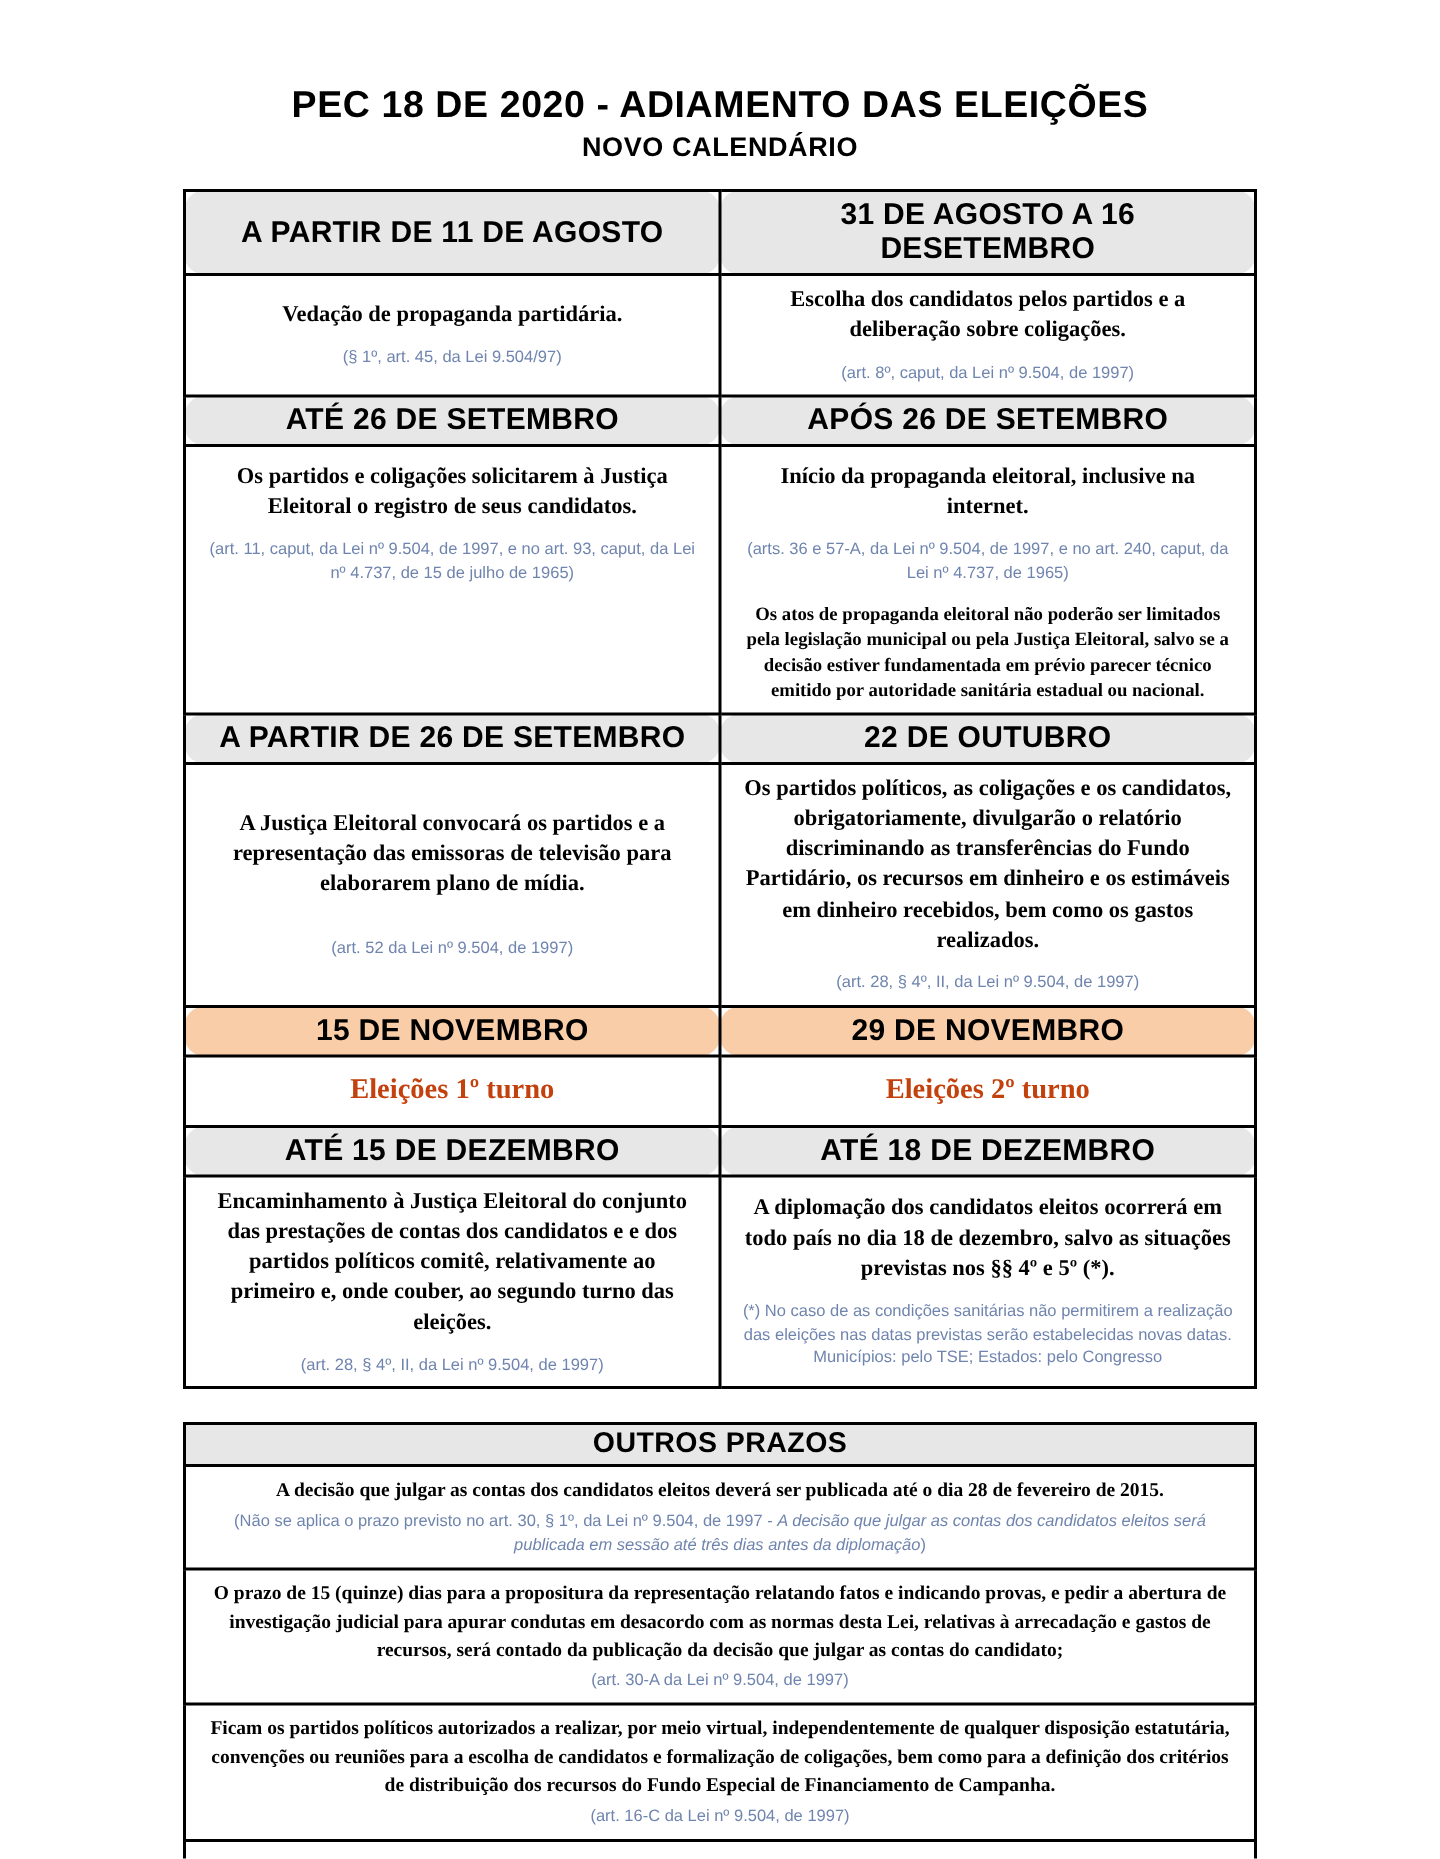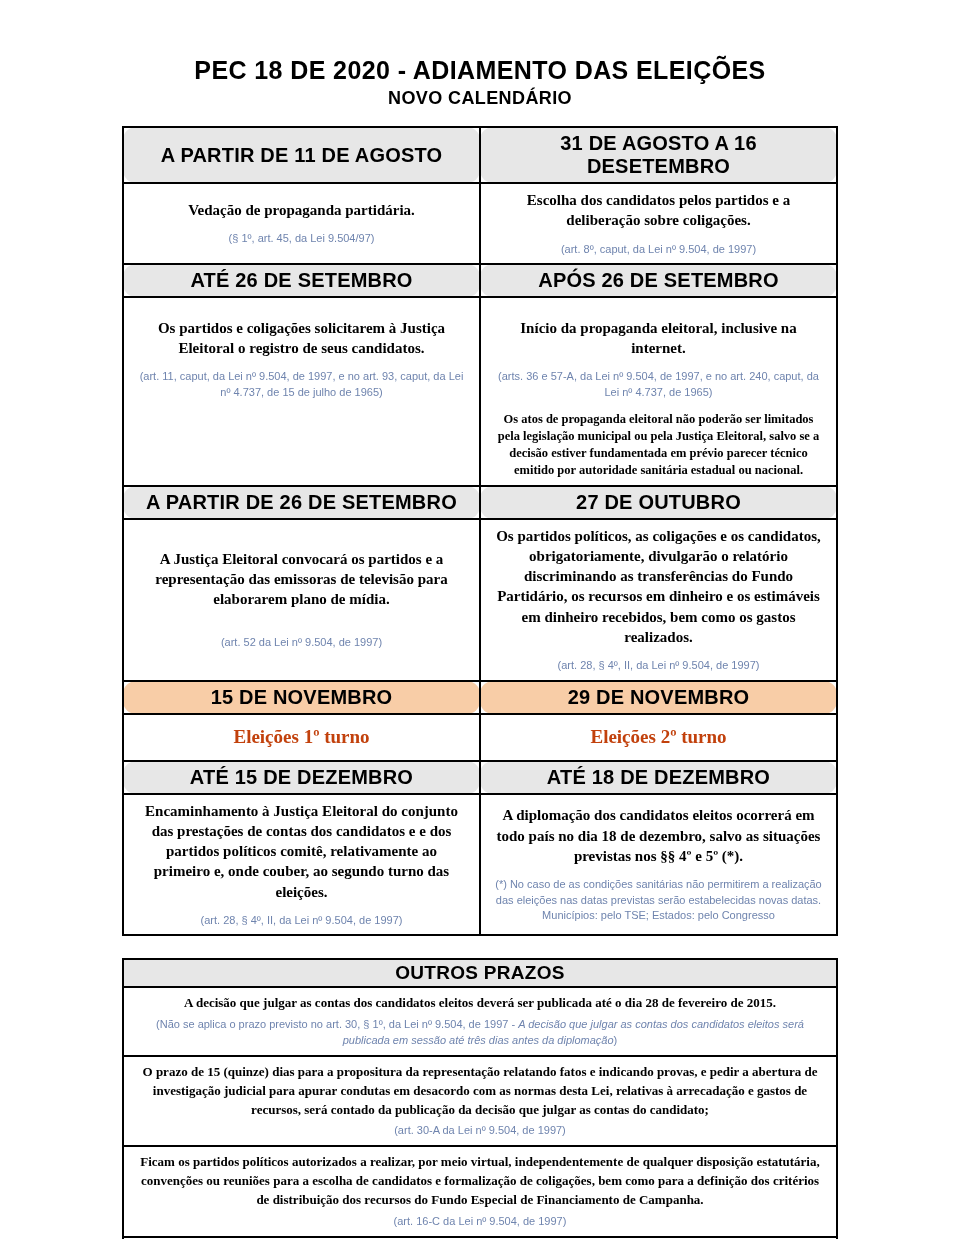--- a/index.html
+++ b/index.html
@@ -39,21 +39,21 @@
     background: #e7e7e7;
     font-family: "Liberation Sans", sans-serif;
     font-weight: bold;
     font-size: 20px;
     letter-spacing: 0.2px;
     padding: 4px 8px;
     border-radius: 13px;
   }
   tr.hdr.peach td { background: #f8cda7; }
 
-  td.top { vertical-align: top; padding-top: 20px; }
+  td.top { vertical-align: top; padding-top: 10px; }
 
   .body {
     font-weight: bold;
     font-size: 15px;
     line-height: 1.35;
   }
   .cite {
     font-family: "Liberation Sans", sans-serif;
     font-size: 11px;
     line-height: 1.4;
@@ -137,21 +137,21 @@
       </td>
       <td class="top">
         <div class="body">Início da propaganda eleitoral, inclusive na internet.</div>
         <div class="cite">(arts. 36 e 57-A, da Lei nº 9.504, de 1997, e no art. 240, caput, da Lei nº 4.737, de 1965)</div>
         <div class="note">Os atos de propaganda eleitoral não poderão ser limitados pela legislação municipal ou pela Justiça Eleitoral, salvo se a decisão estiver fundamentada em prévio parecer técnico emitido por autoridade sanitária estadual ou nacional.</div>
       </td>
     </tr>
 
     <tr class="hdr" style="height:32px">
       <td>A PARTIR DE 26 DE SETEMBRO</td>
-      <td>27 DE OUTUBRO</td>
+      <td>22 DE OUTUBRO</td>
     </tr>
     <tr style="height:128px">
       <td class="gap26">
         <div class="body">A Justiça Eleitoral convocará os partidos e a representação das emissoras de televisão para elaborarem plano de mídia.</div>
         <div class="cite">(art. 52 da Lei nº 9.504, de 1997)</div>
       </td>
       <td>
         <div class="body">Os partidos políticos, as coligações e os candidatos, obrigatoriamente, divulgarão o relatório discriminando as transferências do Fundo Partidário, os recursos em dinheiro e os estimáveis em dinheiro recebidos, bem como os gastos realizados.</div>
         <div class="cite">(art. 28, § 4º, II, da Lei nº 9.504, de 1997)</div>
       </td>

